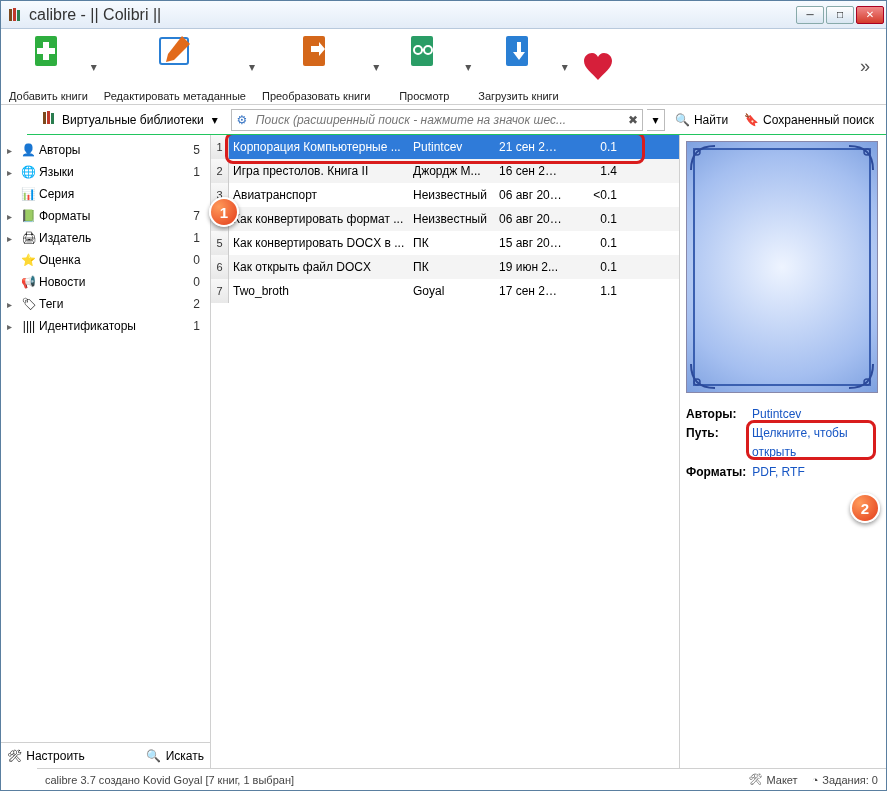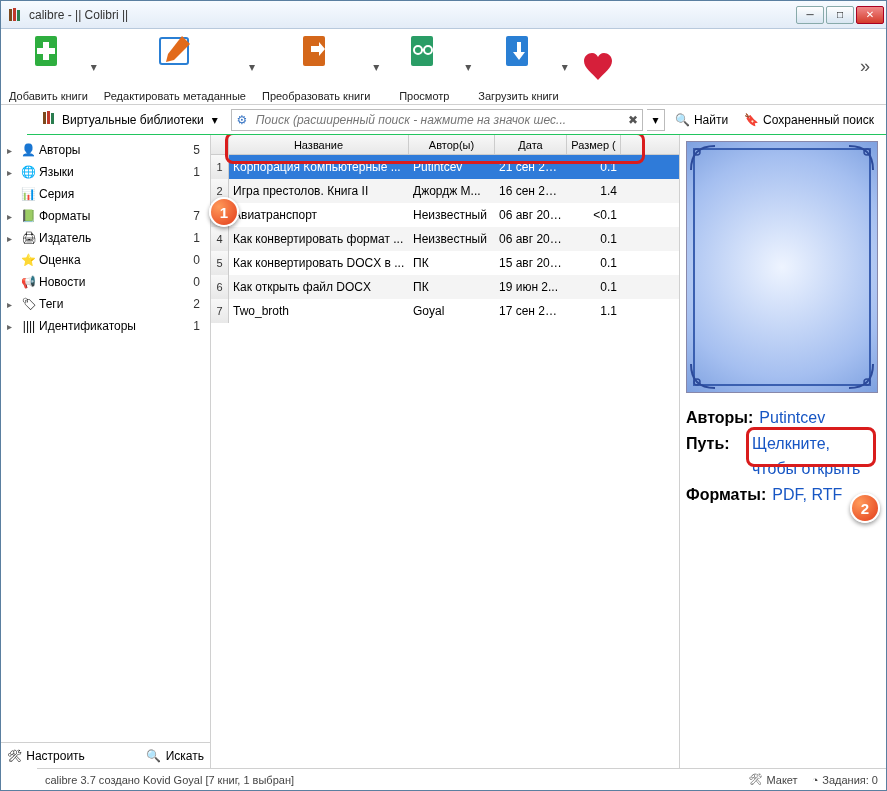--- a/index.html
+++ b/index.html
@@ -1,20 +1,20 @@
 <!DOCTYPE html>
 <html><head>
 <meta charset="utf-8">
 <style>
 * { box-sizing: border-box; margin: 0; padding: 0; font-family: "Segoe UI", Tahoma, sans-serif; }
 body { background: #fff; font-size: 12px; color: #000; }
 .window { width: 887px; height: 791px; border: 1px solid #5a7fa0; background: #fff; display: flex; flex-direction: column; }
 .titlebar { height: 28px; background: linear-gradient(#f7fbff,#e3ecf7); display: flex; align-items: center; padding: 0 2px 0 6px; border-bottom: 1px solid #b8c9dc; }
 .titlebar .app-icon { width: 16px; height: 16px; margin-right: 6px; display: flex; align-items: center; }
-.titlebar .title { flex: 1; font-size: 12px; color: #333; }
+.titlebar .title { flex: 1; font-size: 16px; color: #333; }
 .win-btns { display: flex; gap: 2px; }
 .win-btn { width: 28px; height: 18px; border: 1px solid #8aa; background: linear-gradient(#fefefe,#d8e6f2); border-radius: 2px; display: flex; align-items: center; justify-content: center; font-size: 10px; cursor: pointer; }
 .win-btn.close { background: linear-gradient(#f08a8a,#d43b2a); border-color:#a02; color:#fff; }
 .toolbar { height: 76px; background: #fff; display: flex; align-items: center; padding: 4px 8px; gap: 4px; border-bottom: 1px solid #d0d0d0; }
 .tb-item { display: flex; flex-direction: column; align-items: center; gap: 20px; min-width: 76px; cursor: pointer; position:relative; }
 .tb-item .ico { width: 38px; height: 38px; display:flex; align-items:center; justify-content:center; }
 .tb-item .lbl { font-size: 11px; color: #222; white-space: nowrap; }
 .tb-split { display:flex; align-items:center; }
 .tb-dn { width:12px; height:38px; display:flex; align-items:center; justify-content:center; color:#555; cursor:pointer; }
 .heart { width:32px; height:32px; }
@@ -54,21 +54,21 @@
 .gc1{width:180px;}
 .gc2{width:86px;}
 .gc3{width:72px;}
 .gc4{width:54px; text-align:right;}
 .detail{ width:206px; padding:6px; display:flex; flex-direction:column;}
 .cover{ width:192px; height:252px; background:radial-gradient(circle at 50% 50%, #eef4ff 0%, #a5bff0 70%, #7ea1e0 100%); border:1px solid #88a; position:relative; margin-bottom:12px;}
 .cover-frame{position:absolute;inset:6px;border:2px solid #3a5fb0;}
 .corner{position:absolute;width:28px;height:28px;}
 .corner svg{width:100%;height:100%;}
 .c-tl{top:2px;left:2px;} .c-tr{top:2px;right:2px;transform:scaleX(-1);} .c-bl{bottom:2px;left:2px;transform:scaleY(-1);} .c-br{bottom:2px;right:2px;transform:scale(-1,-1);}
-.meta{ font-size:16px; line-height:1.6;}
+.meta{ font-size:12px; line-height:1.6;}
 .meta-row{ display:flex; gap:6px;}
 .meta-k{ font-weight:bold; min-width:60px;}
 .meta-v{ color:#1756c4;}
 .meta-v a{ color:#1756c4; cursor:pointer;}
 .statusbar{ height:22px; border-top:1px solid #d0d0d0; display:flex; align-items:center; padding:0 8px; font-size:11px; color:#444;margin-left:36px;}
 .statusbar .sl{flex:1;}
 .statusbar .sr{display:flex;align-items:center;gap:14px;}
 .statusbar .sbtn{display:flex;align-items:center;gap:4px;cursor:pointer;}
 .callout{ position:absolute; width:30px; height:30px; border-radius:50%; background:radial-gradient(circle at 30% 30%, #ff9a5a, #e23b1a); color:#fff; font-weight:bold; display:flex; align-items:center; justify-content:center; font-size:15px; border:2px solid #fff; box-shadow:0 2px 4px rgba(0,0,0,0.4); z-index:20;}
 .hl-row{ position:absolute; border:3px solid #d91c1c; border-radius:8px; pointer-events:none; z-index:15;}
@@ -257,27 +257,20 @@
             <span>Настроить</span>
           </div>
         <div class="fb">
             <span>🔍</span>
             <span>Искать</span>
           </div>
       </div>
     </div>
 
     <div class="center" style="position:relative;">
-      <div class="grid-head">
-        <div class="gh ghc0"></div>
-        <div class="gh ghc1">Название</div>
-        <div class="gh ghc2">Автор(ы)</div>
-        <div class="gh ghc3">Дата</div>
-        <div class="gh ghc4">Размер (</div>
-      </div>
       <div class="grid-body" id="grid-body">
           <div class="grow sel">
             <div class="gc gc0">1</div>
   <div class="gc gc1">Корпорация Компьютерные ...</div>
   <div class="gc gc2">Putintcev</div>
   <div class="gc gc3">21 сен 2017</div>
   <div class="gc gc4">0.1</div>
           </div>
           <div class="grow">
             <div class="gc gc0">2</div>

